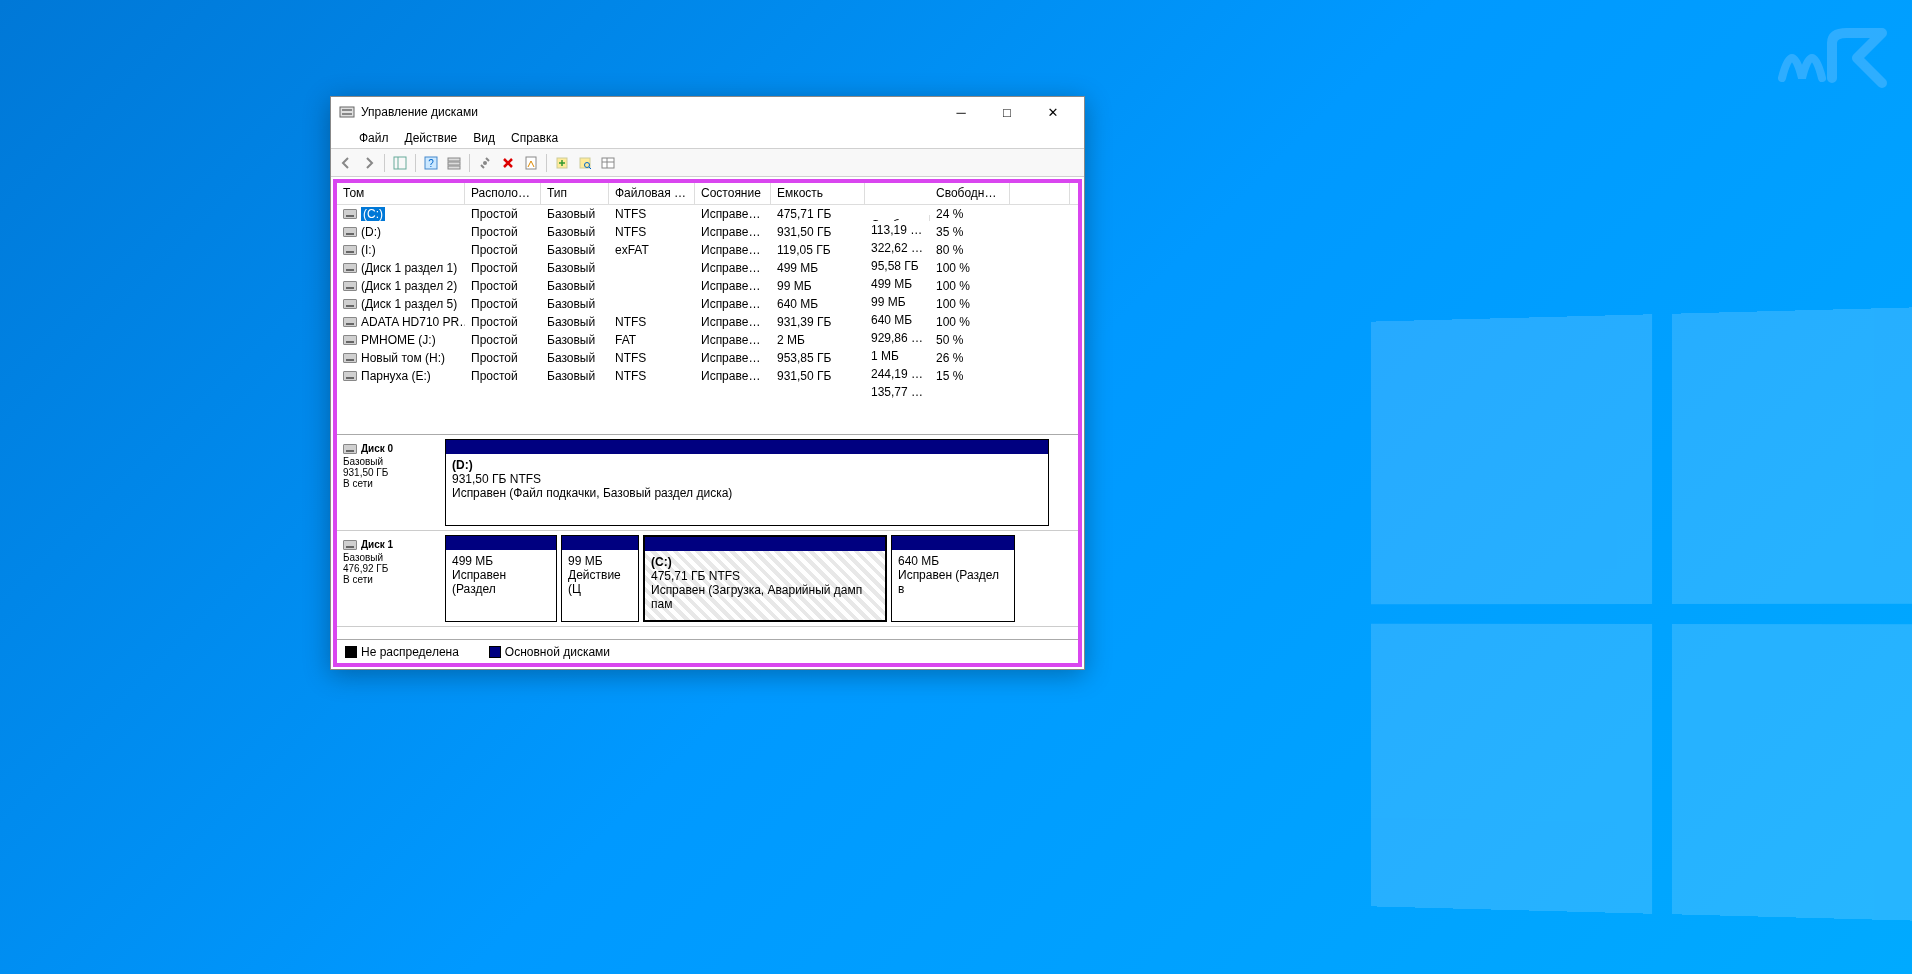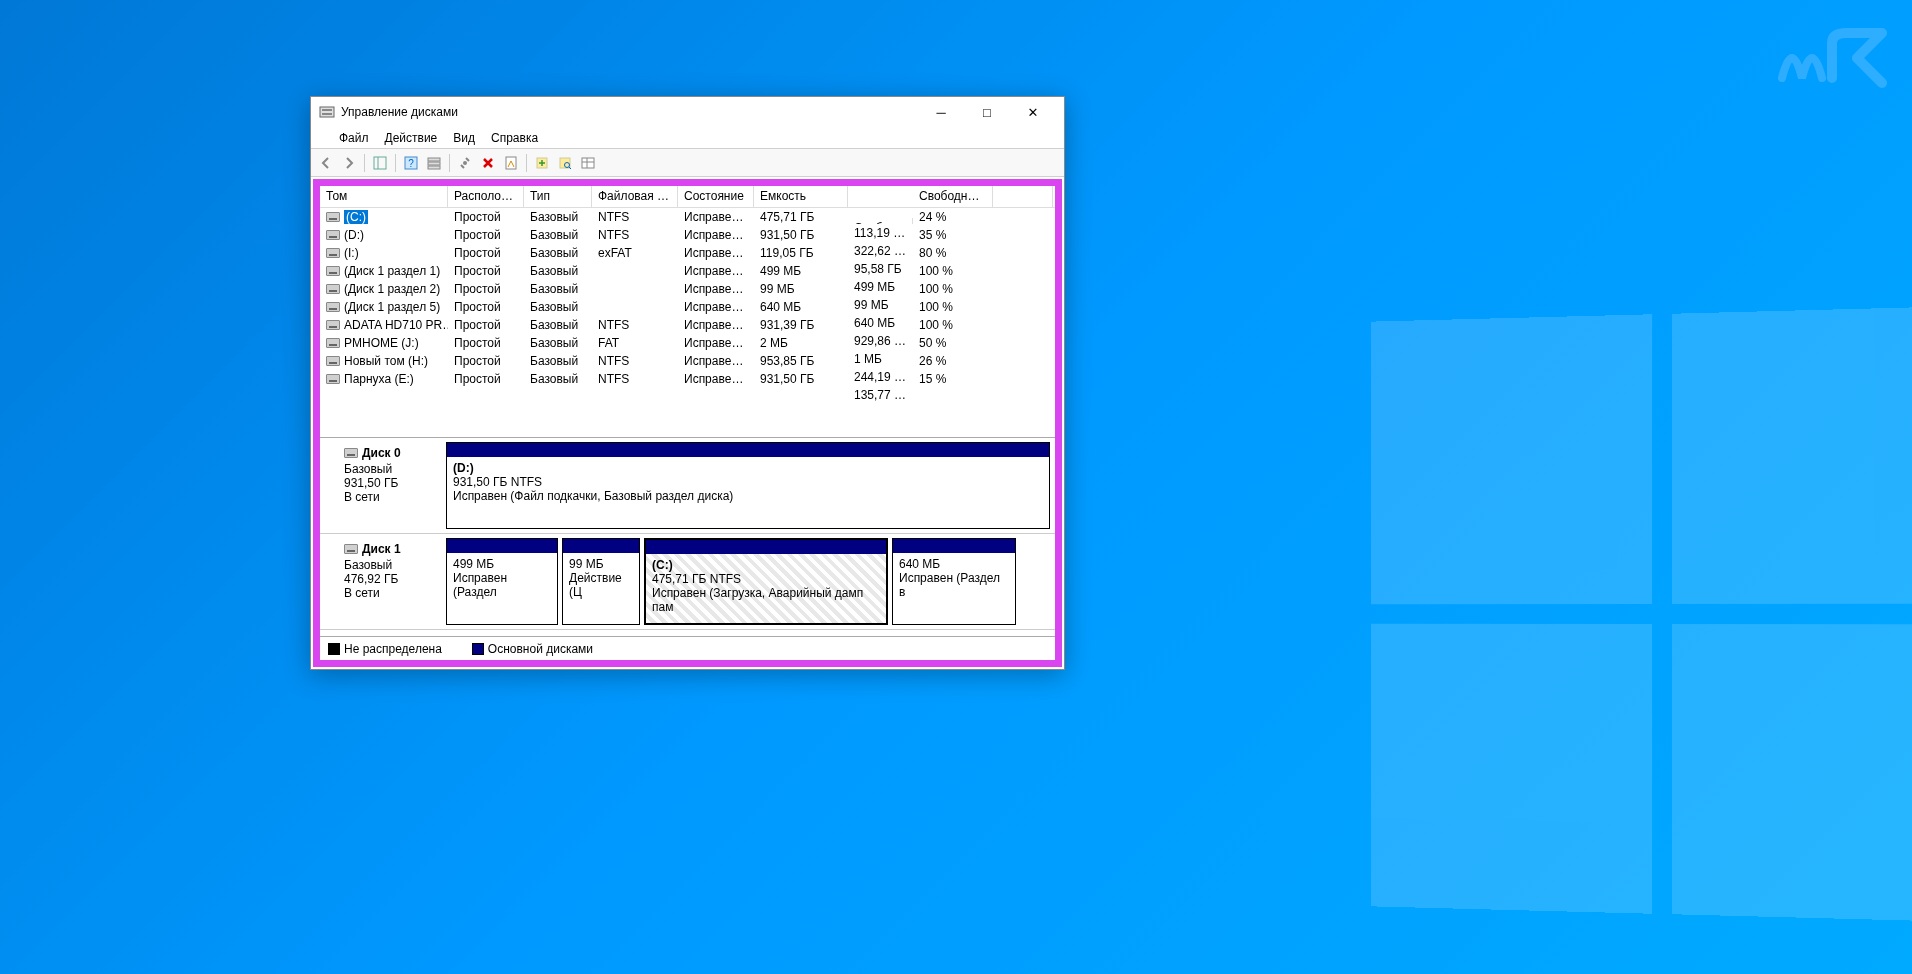--- a/index.html
+++ b/index.html
@@ -10,21 +10,21 @@
   overflow: hidden;
 }
 .win-logo {
   position: absolute; right: -50px; bottom: 60px;
   display: grid; grid-template-columns: 1fr 1fr; grid-template-rows: 1fr 1fr;
   gap: 20px; width: 600px; height: 600px;
   transform: perspective(1000px) rotateY(-5deg);
 }
 .win-logo div { background: rgba(255,255,255,0.15); }
 .window {
-  position: absolute; left: 310px; top: 96px; width: 755px; height: 574px;
+  position: absolute; left: 330px; top: 96px; width: 755px; height: 574px;
   background: #fff; border: 1px solid #888; box-shadow: 0 5px 25px rgba(0,0,0,0.3);
   display: flex; flex-direction: column;
 }
 .titlebar {
   height: 30px; display: flex; align-items: center; padding: 0 8px; background: #fff;
 }
 .titlebar .icon { width: 16px; height: 16px; margin-right: 6px; }
 .titlebar .title { font-size: 12px; flex: 1; color: #000; }
 .titlebar .controls { display: flex; }
 .titlebar .controls button {
@@ -35,38 +35,38 @@
   height: 22px; display: flex; align-items: center; padding: 0 20px; font-size: 12px;
   border-bottom: 1px solid #d0d0d0;
 }
 .menubar span { padding: 2px 8px; cursor: default; }
 .toolbar {
   height: 28px; display: flex; align-items: center; padding: 2px 4px; gap: 1px;
   border-bottom: 1px solid #d0d0d0; background: #f8f8f8;
 }
 .toolbar .tb { width: 22px; height: 22px; display: flex; align-items: center; justify-content: center; cursor: pointer; }
 .toolbar .sep { width: 1px; height: 18px; background: #ccc; margin: 0 3px; }
-.content { flex: 1; display: flex; flex-direction: column; border: 7px solid #d946ef; margin: 2px; }
+.content { flex: 1; display: flex; flex-direction: column; border: 4px solid #d946ef; margin: 2px; }
 .volume-table { flex: 0 0 252px; overflow: auto; background: #fff; border-bottom: 1px solid #aaa; }
 .vt-header { display: flex; background: #fff; border-bottom: 1px solid #ddd; height: 22px; position: sticky; top: 0; }
 .vt-header div {
   padding: 3px 6px; font-size: 12px; border-right: 1px solid #ddd; color: #000;
   white-space: nowrap; overflow: hidden; text-overflow: ellipsis;
 }
 .vt-row { display: flex; height: 18px; align-items: center; font-size: 12px; }
 .vt-row div { padding: 1px 6px; white-space: nowrap; overflow: hidden; text-overflow: ellipsis; }
 .vt-row .vol-name { display: flex; align-items: center; gap: 4px; }
 .vt-row.selected .vol-label { background: #0078d7; color: #fff; padding: 0 2px; }
 .disk-icon { width: 14px; height: 10px; background: #d0d0d0; border: 1px solid #888; border-radius: 1px; position: relative; flex-shrink: 0; }
 .disk-icon::after { content: ""; position: absolute; bottom: 1px; left: 2px; right: 2px; height: 2px; background: #666; }
 .c0 { width: 128px; } .c1 { width: 76px; } .c2 { width: 68px; } .c3 { width: 86px; }
 .c4 { width: 76px; } .c5 { width: 94px; } .c6 { width: 65px; margin-top: 32px; } .c7 { width: 80px; } .c8 { width: 60px; }
 .disk-map { flex: 1; overflow-y: scroll; background: #fff; }
 .disk-row { display: flex; min-height: 96px; border-bottom: 1px solid #ccc; padding: 4px; gap: 4px; }
-.disk-info { width: 100px; padding: 4px 2px; font-size: 12px; margin-left: 18px; }
+.disk-info { width: 100px; padding: 4px 2px; font-size: 10px; }
 .disk-info b { font-weight: 600; }
 .disk-info .di-icon { display: flex; align-items: center; gap: 4px; margin-bottom: 2px; }
 .partitions { flex: 1; display: flex; gap: 4px; }
 .partition {
   border: 1px solid #000; position: relative; padding: 18px 6px 4px 6px;
   font-size: 12px; overflow: hidden;
 }
 .partition .bar { position: absolute; top: 0; left: 0; right: 0; height: 14px; background: #000080; }
 .partition.selected { 
   background-image: repeating-linear-gradient(45deg, #fff, #fff 4px, #e8e8e8 4px, #e8e8e8 8px);

